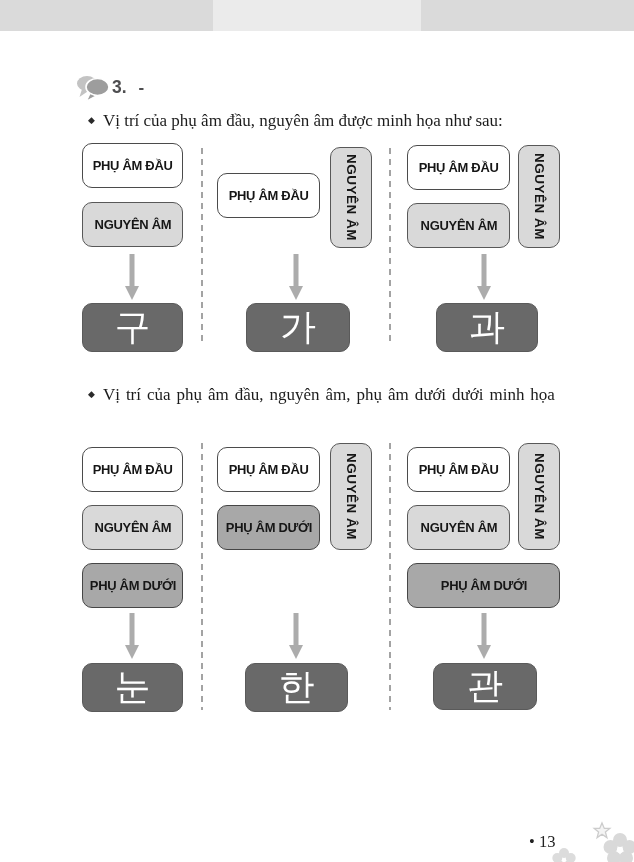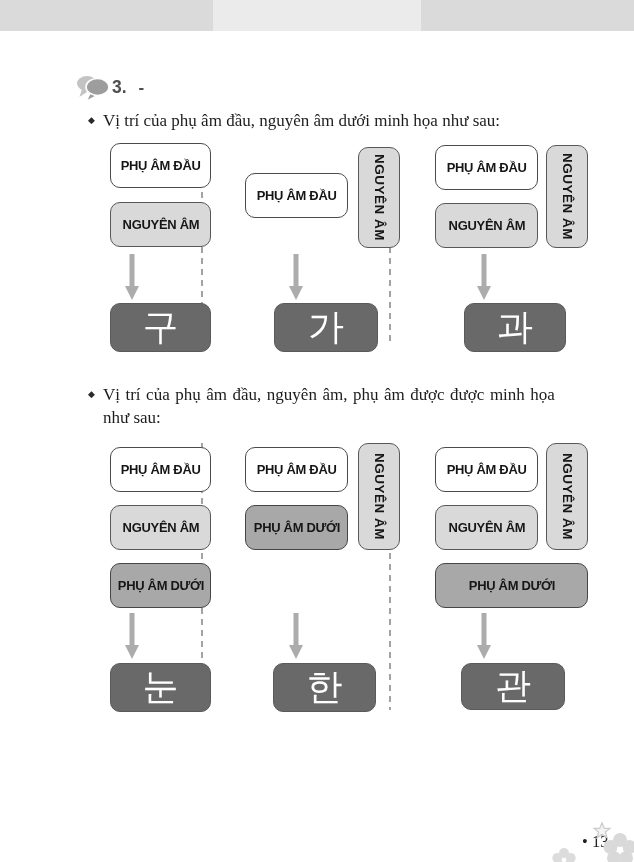--- a/index.html
+++ b/index.html
@@ -21,21 +21,21 @@
   .t-sep{font-weight:bold;font-size:17px;margin:0 6px;}
   .t-vn{font-weight:bold;font-size:16.5px;letter-spacing:-0.2px;}
 
   
   .bullet{position:absolute;display:flex;color:#1c1c1c;font-family:"Liberation Serif",serif;}
   .bullet .diamond{font-size:9px;line-height:22px;margin-right:8px;color:#2a2a2a;flex:0 0 auto;}
   .bullet .btext{font-size:17px;line-height:23px;}
   .jline{text-align:justify;text-align-last:justify;}
 
   
-  .bx{position:absolute;border-radius:10px;display:flex;align-items:center;justify-content:center;box-sizing:border-box;margin-left:28px;}
+  .bx{position:absolute;border-radius:10px;display:flex;align-items:center;justify-content:center;box-sizing:border-box;}
   .bx span{font-weight:bold;font-size:13.5px;letter-spacing:-0.3px;color:#161616;white-space:nowrap;transform:scaleX(.96);}
   .wht{background:#ffffff;border:1.5px solid #4b4b4b;}
   .lgt{background:#d9d9d9;border:1.5px solid #585858;}
   .mid{background:#a8a8a8;border:1.5px solid #464646;}
   .drk{background:#696969;border:1.5px solid #5a5a5a;}
   .drk .hang{font-family:"DejaVu Serif","Liberation Serif",serif;font-weight:normal;
     font-size:36px;color:#ffffff;letter-spacing:0;transform:none;}
   .vrt span{writing-mode:vertical-rl;text-orientation:mixed;letter-spacing:.5px;transform:none;}
 
   
@@ -67,21 +67,21 @@
       <polygon points="6,15 3.5,23 13,16.5" fill="#c3c3c3"></polygon>
       <ellipse cx="21.5" cy="13" rx="11.5" ry="8.5" fill="#9d9d9d" stroke="#ffffff" stroke-width="1.6"></ellipse>
       <polygon points="14,19.5 10.5,27 20,22" fill="#9d9d9d" stroke="#ffffff" stroke-width="1.2"></polygon>
     </svg>
     <span class="t-num">3.</span>
     <span class="t-sep">-</span>
   </div>
 
   <div class="bullet" style="left:88px;top:109px;">
     <span class="diamond">◆</span>
-    <div class="btext">Vị trí của phụ âm đầu, nguyên âm dưới minh họa như sau:</div>
+    <div class="btext">Vị trí của phụ âm đầu, nguyên âm được minh họa như sau:</div>
   </div>
 
   <div class="divider" style="left:201px;top:148px;height:197px;"></div>
   <div class="divider" style="left:389px;top:148px;height:197px;"></div>
 
   <div class="bx wht" style="left:82px;top:143px;width:101px;height:45px;">
       <span>PHỤ ÂM ĐẦU</span>
     </div>
   <div class="bx lgt" style="left:82px;top:202px;width:101px;height:45px;">
       <span>NGUYÊN ÂM</span>
@@ -127,22 +127,21 @@
         <polygon points="0,32 14,32 7,46" fill="#acacac"></polygon>
       </svg>
   </div>
   <div class="bx drk" style="left:436px;top:303px;width:102px;height:49px;">
       <span class="hang">과</span>
     </div>
 
   <div class="bullet" style="left:88px;top:383px;">
     <span class="diamond">◆</span>
     <div>
-      <div class="btext jline" style="width:452px;">Vị trí của phụ âm đầu, nguyên âm, phụ âm được được minh họa</div>
-      <div class="btext">như sau:</div>
+      <div class="btext jline" style="width:452px;">Vị trí của phụ âm đầu, nguyên âm, phụ âm dưới dưới minh họa</div>
     </div>
   </div>
 
   <div class="divider" style="left:201px;top:443px;height:267px;"></div>
   <div class="divider" style="left:389px;top:443px;height:267px;"></div>
 
   <div class="bx wht" style="left:82px;top:447px;width:101px;height:45px;">
       <span>PHỤ ÂM ĐẦU</span>
     </div>
   <div class="bx lgt" style="left:82px;top:505px;width:101px;height:45px;">
@@ -195,21 +194,21 @@
   <div class="arrow" style="left:477px;top:613px;">
     <svg width="14" height="46" viewBox="0 0 14 46">
         <rect x="4.5" y="0" width="5" height="33" fill="#acacac"></rect>
         <polygon points="0,32 14,32 7,46" fill="#acacac"></polygon>
       </svg>
   </div>
   <div class="bx drk" style="left:433px;top:663px;width:104px;height:47px;">
       <span class="hang">관</span>
     </div>
 
-  <div class="footer" style="left:582px;top:832px;">• 13</div>
+  <div class="footer" style="left:529px;top:832px;">• 13</div>
 
   <svg class="flowers" width="100" height="44" viewBox="0 0 100 44">
 
     <g transform="translate(68,13)">
       <path d="M0,-8 L2.3,-2.6 L7.8,-2.6 L3.4,1 L4.9,6.6 L0,3.2 L-4.9,6.6 L-3.4,1 L-7.8,-2.6 L-2.3,-2.6 Z" fill="#f4f4f4" stroke="#cccccc" stroke-width="1.3"></path>
     </g>
 
     <g transform="translate(86,32)" fill="#d9d9d9">
       <circle cx="0" cy="-10" r="7"></circle>
         <circle cx="9.5" cy="-3" r="7"></circle>

